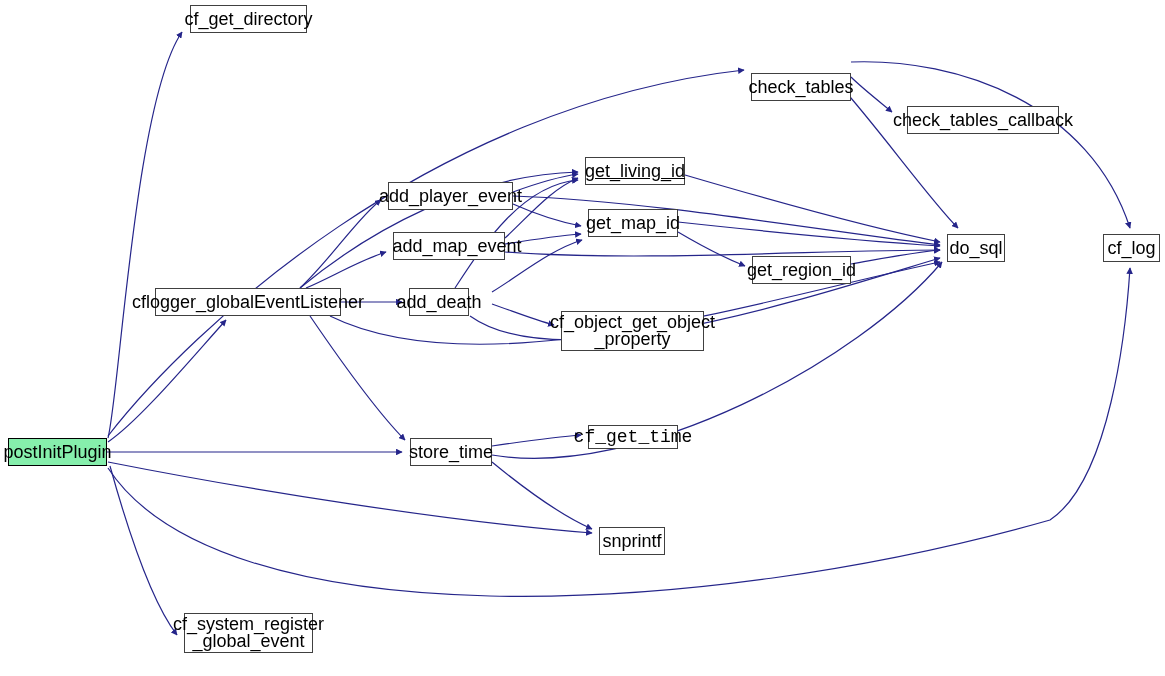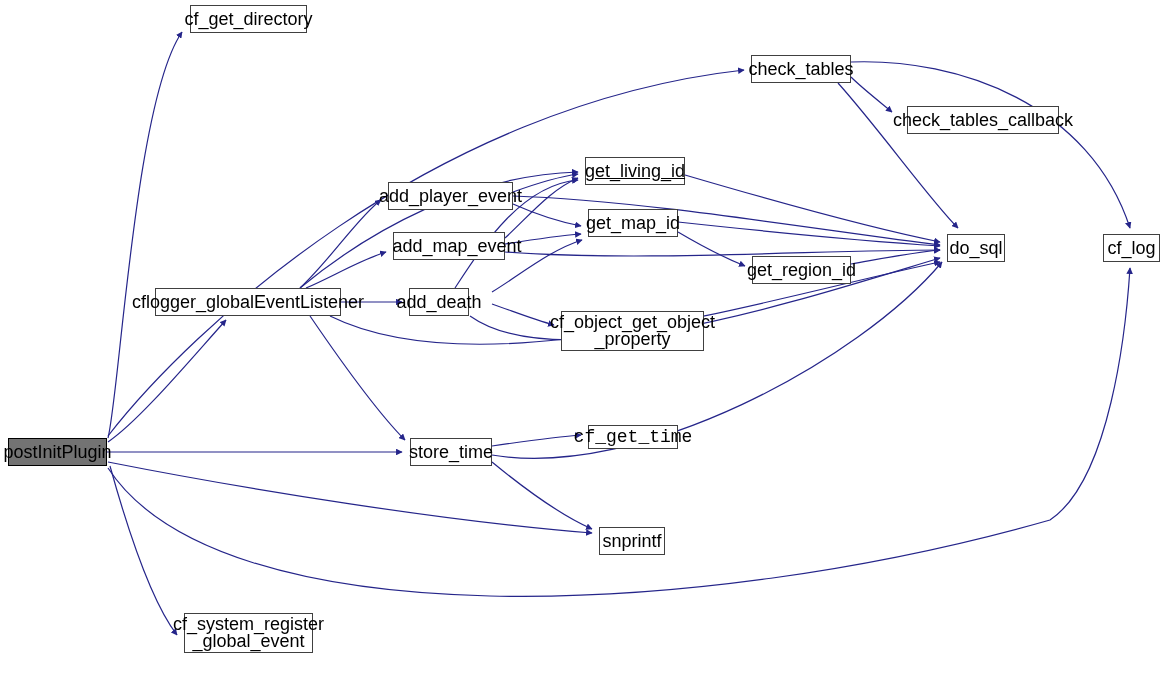--- a/index.html
+++ b/index.html
@@ -22,21 +22,21 @@
     line-height:14px;
     display:flex;
     align-items:center;
     justify-content:center;
     text-align:center;
     white-space:pre;
     letter-spacing:0px;
     z-index:5;
   }
   .node.current{
-    background:#737373;
+    background:#86efac;
     border:1px solid #000000;
   }
   .node.two-line{line-height:17px;}
 </style>
 </head>
 <body>
 
 <div id="canvas">
   <svg id="edges" xmlns="http://www.w3.org/2000/svg">
     <defs>
@@ -81,21 +81,21 @@
       </g>
   </svg>
   <div id="node-layer">
       <div class="node current" style="left: 8px; top: 438px; width: 99px; height: 28px;">postInitPlugin</div>
       <div class="node" style="left: 190px; top: 5px; width: 117px; height: 28px;">cf_get_directory</div>
       <div class="node two-line" style="left: 184px; top: 613px; width: 129px; height: 40px;">cf_system_register
 _global_event</div>
       <div class="node" style="left: 155px; top: 288px; width: 186px; height: 28px;">cflogger_globalEventListener</div>
       <div class="node" style="left: 410px; top: 438px; width: 82px; height: 28px;">store_time</div>
       <div class="node" style="left: 599px; top: 527px; width: 66px; height: 28px;">snprintf</div>
-      <div class="node" style="left: 751px; top: 55px; width: 100px; height: 28px;">check_tables</div>
+      <div class="node" style="left: 751px; top: 73px; width: 100px; height: 28px;">check_tables</div>
       <div class="node" style="left: 899px; top: 106px; width: 152px; height: 28px; margin-left: 8px;">check_tables_callback</div>
       <div class="node" style="left: 388px; top: 182px; width: 125px; height: 28px;">add_player_event</div>
       <div class="node" style="left: 393px; top: 232px; width: 112px; height: 28px; padding-left: 16px;">add_map_event</div>
       <div class="node" style="left: 409px; top: 288px; width: 60px; height: 28px;">add_death</div>
       <div class="node" style="left: 585px; top: 157px; width: 100px; height: 28px; text-decoration: underline;">get_living_id</div>
       <div class="node" style="left: 588px; top: 209px; width: 90px; height: 28px;">get_map_id</div>
       <div class="node" style="left: 752px; top: 256px; width: 99px; height: 28px;">get_region_id</div>
       <div class="node two-line" style="left: 561px; top: 311px; width: 143px; height: 40px;">cf_object_get_object
 _property</div>
       <div class="node" style="left: 588px; top: 425px; width: 90px; height: 24px; font-family: Liberation Mono, monospace;">cf_get_time</div>

